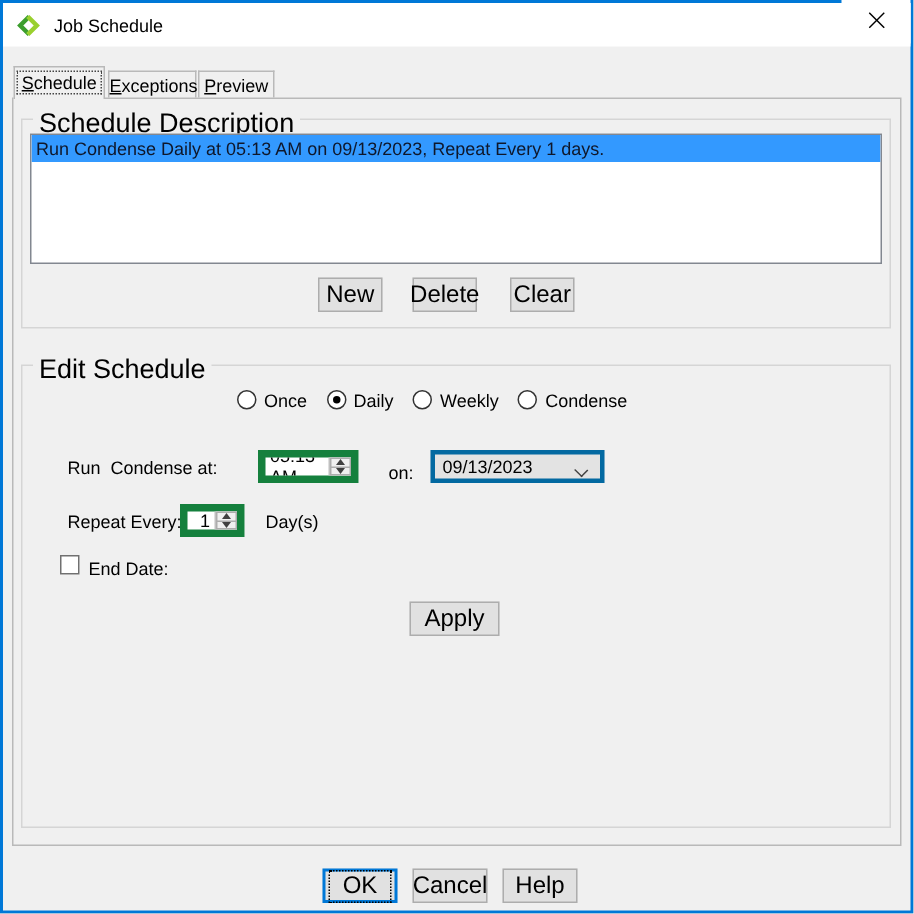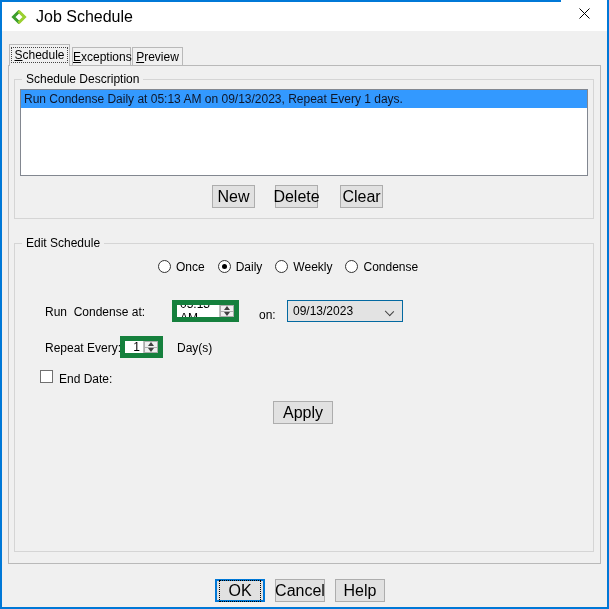--- a/index.html
+++ b/index.html
@@ -4,36 +4,36 @@
 <style>
   * { margin:0; padding:0; box-sizing:border-box; }
   body { background:#c8c8c8; font-family:"Liberation Sans", sans-serif; }
   .window {
     position:relative; width:609px; height:609px; background:#f0f0f0;
     box-shadow: inset 0 0 0 2px #0078d7; overflow:hidden;
     font-size:12px; color:#000;
   }
   .titlebar { position:absolute; left:2px; top:2px; right:2px; height:29px; background:#ffffff; display:flex; align-items:center; }
   .title-icon { margin-left:9px; width:16px; height:16px; display:inline-block; }
-  .title-text { margin-left:9px; font-size:16px; color:#000; }
+  .title-text { margin-left:9px; font-size:12px; color:#000; }
   .close-btn { position:absolute; right:2px; top:0; width:46px; height:29px; display:flex; align-items:center; justify-content:center; background:#fff; }
 
   
   .tab { position:absolute; background:#f0f0f0; border:1px solid #b9b9b9; border-bottom:none; text-align:center; }
   .tab-active { z-index:3; }
   .tab-inactive { z-index:1; }
   .tab-focus { display:inline-block; margin-top:3px; padding:0 2px; outline:1px dotted #444; }
   .tab-inactive .tab-label { display:inline-block; margin-top:2px; }
   .mnemonic { text-decoration:underline; }
 
   .tab-page { position:absolute; left:8px; top:65px; width:593px; height:499px; background:#f0f0f0; border:1px solid #b9b9b9; z-index:2; }
 
   
   .groupbox { position:absolute; border:1px solid #d5d5d5; background:#f0f0f0; z-index:2; }
-  .group-label { position:absolute; z-index:4; background:#f0f0f0; padding:0 4px; font-size:12px; }
+  .group-label { position:absolute; z-index:4; background:#f0f0f0; padding:0 4px; font-size:18px; }
 
   .listbox { position:absolute; left:20px; top:89px; width:568px; height:87px; background:#fff; border:1px solid #828790; z-index:4; overflow:hidden; }
   .list-item { height:18px; line-height:18px; padding-left:3px; white-space:nowrap; }
   .list-item.selected { background:#3399ff; color:#0f172a; }
 
   .btn { position:absolute; background:#e1e1e1; border:1px solid #adadad; font-size:16px; text-align:center; z-index:4;
          display:flex; align-items:center; justify-content:center; font-family:"Liberation Sans", sans-serif; }
   .btn-default { border:2px solid #0078d7; }
   .btn-default .btn-focus { outline:1px dotted #000; padding:1px 8px; }
 
@@ -49,21 +49,21 @@
   .spin { position:absolute; background:#fff; border:5px solid #15803d; z-index:4; display:flex; }
   .spin-text { flex:1; display:flex; align-items:center; padding:0 3px; overflow:hidden; }
   .spin-text.right { justify-content:flex-end; }
   .spin-col { width:15px; display:flex; flex-direction:column; border-left:1px solid #c0c0c0; }
   .spin-btn { flex:1; background:#f0f0f0; border:1px solid #adadad; display:flex; align-items:center; justify-content:center; }
   .spin-btn + .spin-btn { border-top:none; }
   .tri-up { width:0; height:0; border-left:3px solid transparent; border-right:3px solid transparent; border-bottom:4px solid #404040; }
   .tri-down { width:0; height:0; border-left:3px solid transparent; border-right:3px solid transparent; border-top:4px solid #404040; }
 
   
-  .combo { position:absolute; background:#e3e3e3; border:1px solid #0369a1; z-index:4; display:flex; align-items:center; padding-left:5px; }
+  .combo { position:absolute; background:#e3e3e3; border:3px solid #0369a1; z-index:4; display:flex; align-items:center; padding-left:5px; }
   .combo .chev { position:absolute; right:9px; top:7px; width:7px; height:7px; border-right:1px solid #404040; border-bottom:1px solid #404040; transform:rotate(45deg) scaleY(0.9); }
   .combo.disabled { background:#e7e7e7; border-color:#bfbfbf; color:#969696; }
   .combo.disabled .chev { border-color:#a8a8a8; }
 
   .checkbox { position:absolute; width:13px; height:13px; background:#fff; border:1px solid #707070; z-index:4; }
 </style>
 </head>
 <body>
 
 <div class="window">

